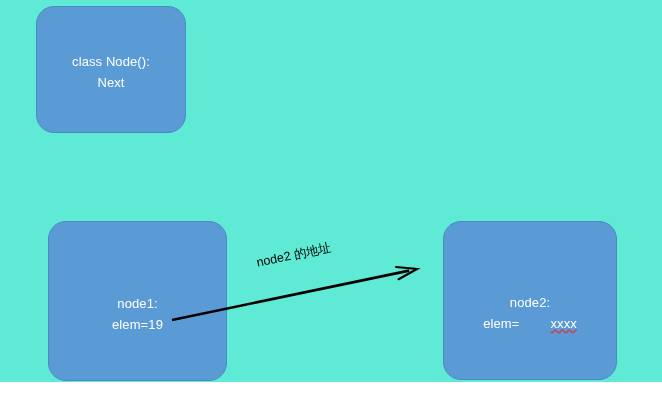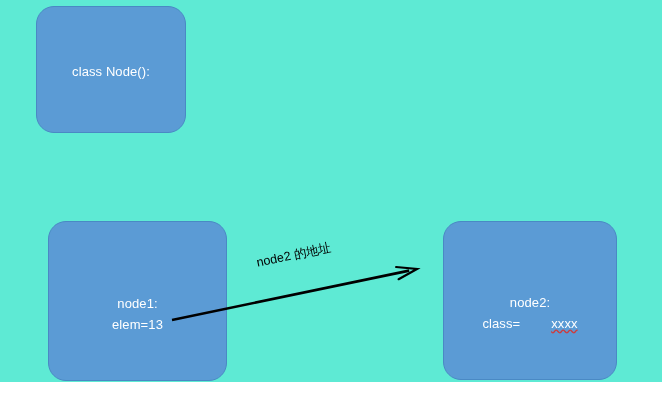--- a/index.html
+++ b/index.html
@@ -99,34 +99,35 @@
   }
 </style>
 </head>
 <body>
 
 <div id="canvas" style="width: 662px; height: 382px; background: #5eead4;">
 
   <div class="node-box" id="box-class-node" style="background: rgb(91, 155, 213); border-color: rgb(74, 137, 196); color: rgb(255, 255, 255);">
     <div class="node-text">
       <span class="node-line">class Node():</span>
+      <span class="node-line">Next</span>
     </div>
   </div>
 
   <div class="node-box" id="box-node1" style="background: rgb(91, 155, 213); border-color: rgb(74, 137, 196); color: rgb(255, 255, 255);">
     <div class="node-text">
       <span class="node-line">node1:</span>
-      <span class="node-line">elem=13</span>
+      <span class="node-line">elem=19</span>
     </div>
   </div>
 
   <div class="node-box" id="box-node2" style="background: rgb(91, 155, 213); border-color: rgb(74, 137, 196); color: rgb(255, 255, 255);">
     <div class="node-text">
       <span class="node-line">node2:</span>
-      <span class="node-line"><span>class=</span><span class="spell-error" style="text-decoration-color: rgb(208, 58, 58);">xxxx</span></span>
+      <span class="node-line"><span>elem=</span><span class="spell-error" style="text-decoration-color: rgb(208, 58, 58);">xxxx</span></span>
     </div>
   </div>
 
   <svg id="arrow-layer" viewBox="0 0 662 402">
     <line id="arrow-line" x1="172" y1="320" x2="409.1678907911262" y2="270.63035742715334" stroke="#000000" stroke-width="2.6" stroke-linecap="butt"></line>
     <polyline id="arrow-head" points="398.6,279.2 417,269 396.1,267.0" fill="none" stroke="#000000" stroke-width="2.2" stroke-linecap="round" stroke-linejoin="miter"></polyline>
   </svg>
 
   <div id="arrow-label" style="transform: rotate(-11.76deg);">node2 的地址</div>
 

